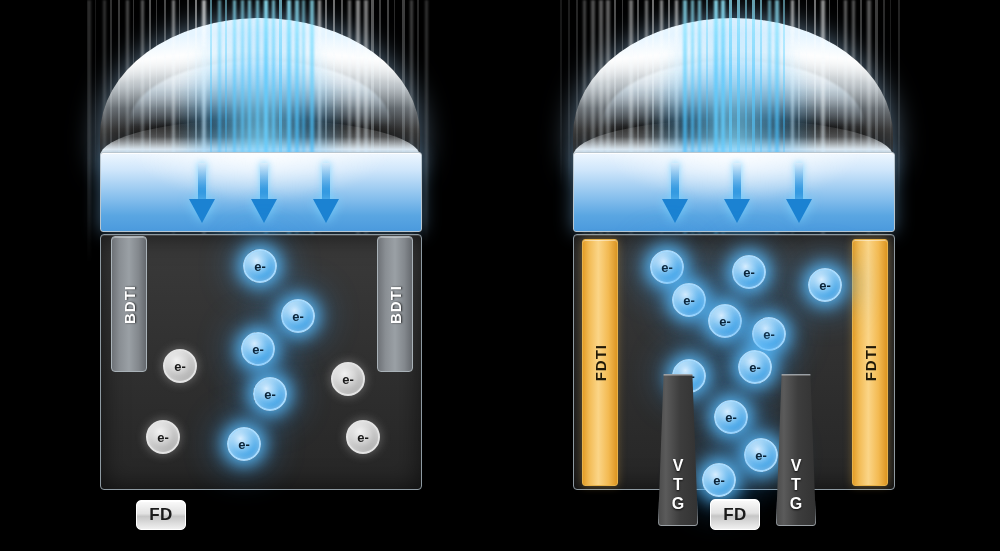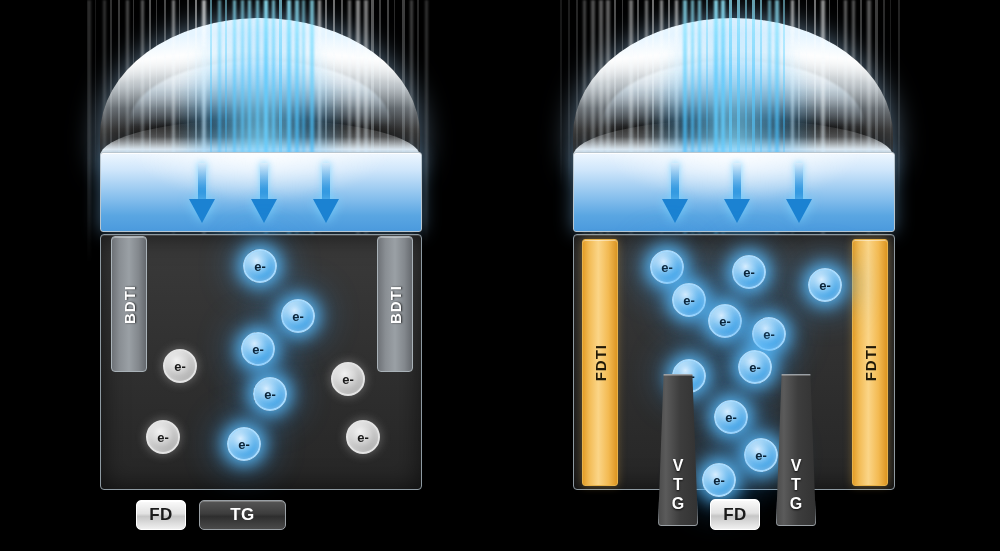--- a/index.html
+++ b/index.html
@@ -242,21 +242,20 @@
           <div class="el el-blue" style="left: 180px; top: 64px;">e-</div>
           <div class="el el-blue" style="left: 140px; top: 97px;">e-</div>
           <div class="el el-gray" style="left: 62px; top: 114px;">e-</div>
           <div class="el el-gray" style="left: 230px; top: 127px;">e-</div>
           <div class="el el-blue" style="left: 152px; top: 142px;">e-</div>
           <div class="el el-gray" style="left: 45px; top: 185px;">e-</div>
           <div class="el el-blue" style="left: 126px; top: 192px;">e-</div>
           <div class="el el-gray" style="left: 245px; top: 185px;">e-</div>
         </div>
         <div class="btn btn-light" style="left: 36px; top: 500px; width: 48px; height: 28px;">FD</div>
-        <div class="btn btn-dark" style="left: 99px; top: 500px; width: 85px; height: 28px;">TG</div>
       </div>
       <div class="panel" style="left: 573px; width: 320px;">
         <div class="dome-wrap">
           <div class="dome"></div>
           <div class="dome-inner"></div>
           <div class="dome-rim"></div>
         </div>
         <div class="rays">
           <div class="ray" style="left: 0%; width: 2px; height: 191px; background: linear-gradient(rgba(255, 255, 255, 0.098) 0%, rgba(235, 248, 255, 0.08) 60%, rgba(200, 235, 255, 0) 100%); filter: blur(0.45px);"></div>
           <div class="ray" style="left: 2.22222%; width: 2px; height: 192px; background: linear-gradient(rgba(255, 255, 255, 0.118) 0%, rgba(235, 248, 255, 0.094) 60%, rgba(200, 235, 255, 0) 100%); filter: blur(0.47px);"></div>

